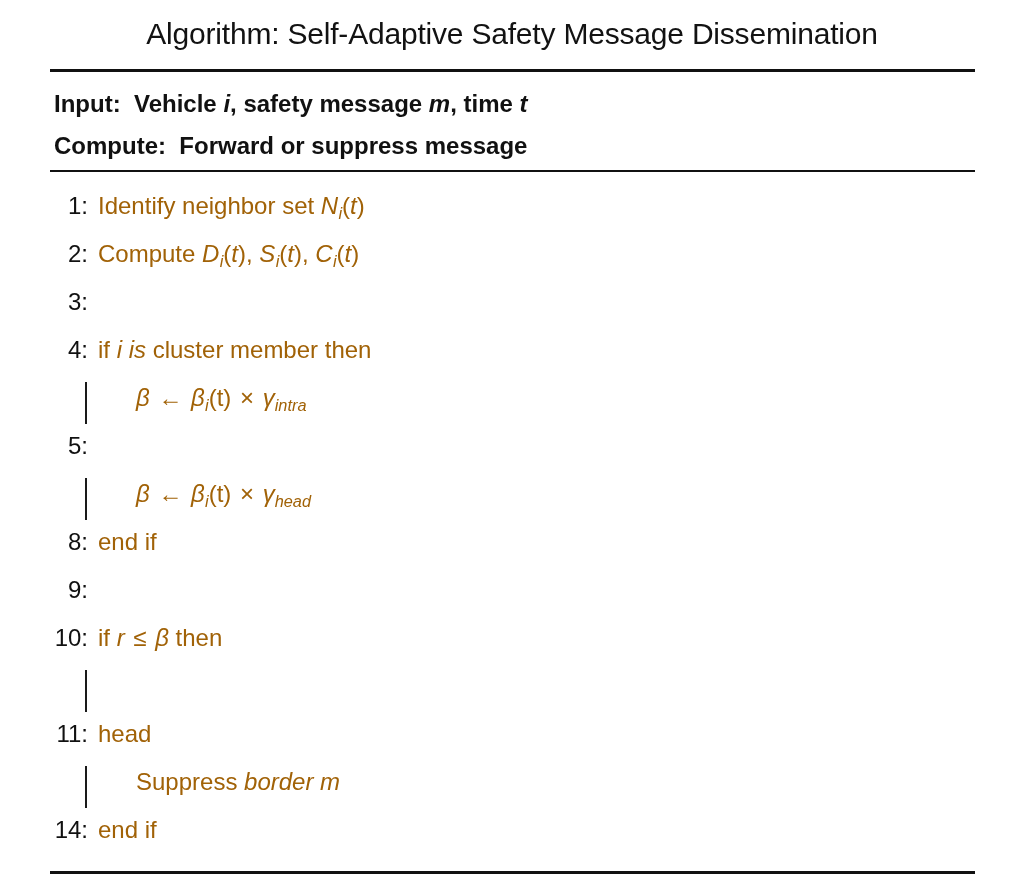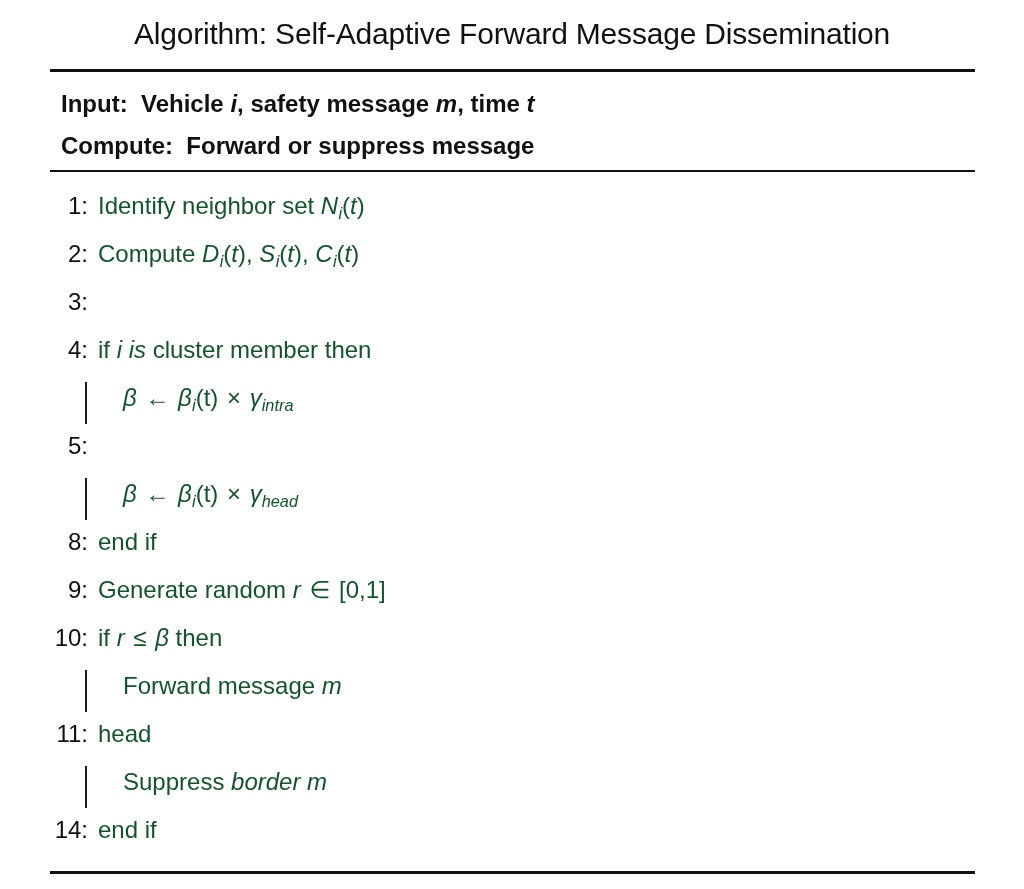--- a/index.html
+++ b/index.html
@@ -56,21 +56,20 @@
     top: 83px;
   }
   .io-line {
     font-size: 24px;
     line-height: 42px;
     white-space: nowrap;
     color: #111111;
   }
   .io-key {
     font-weight: 700;
-    margin-left: 7px;
   }
   .io-val {
     font-weight: 700;
   }
 
   
   .steps {
     position: absolute;
     left: 0;
     top: 188px;
@@ -89,26 +88,26 @@
     font-size: 24px;
     line-height: 36px;
     font-weight: 400;
     color: #111111;
   }
   .step-text {
     position: absolute;
     left: 98px;
     font-size: 24px;
     line-height: 36px;
-    color: #14532d;
+    color: #a16207;
   }
 
   
   .step.indent .step-text {
-    left: 123px;
+    left: 136px;
   }
   .indent-bar {
     position: absolute;
     left: 85px;
     top: 2px;
     width: 2px;
     height: 42px;
     background: #1a1a1a;
   }
 
@@ -131,21 +130,21 @@
   .op {
     font-style: normal;
     padding: 0 2px;
   }
 </style>
 </head>
 <body>
 
 <div class="algorithm">
 
-  <div class="algo-title">Algorithm: Self-Adaptive Forward Message Dissemination</div>
+  <div class="algo-title">Algorithm: Self-Adaptive Safety Message Dissemination</div>
 
   <div class="rule rule-top"></div>
   <div class="rule rule-mid"></div>
   <div class="rule rule-bottom"></div>
 
   <div class="io-block">
 
     <div class="io-line">
       <span class="io-key">Input:</span>
       <span class="io-val">&nbsp;Vehicle <span class="var">i</span>, safety message <span class="var">m</span>, time <span class="var">t</span></span>
@@ -193,31 +192,29 @@
       <span class="step-text"><span class="math">β</span> <span class="op">←</span> <span class="math">β</span><span class="sub">i</span><span class="up">(t)</span> <span class="op">×</span> <span class="math">γ</span><span class="subup">head</span></span>
     </div>
 
     <div class="step">
       <span class="step-num">8:</span>
       <span class="step-text"><span class="kw">end if</span></span>
     </div>
 
     <div class="step">
       <span class="step-num">9:</span>
-      <span class="step-text">Generate random <span class="math">r</span> <span class="op">∈</span> [0,1]</span>
     </div>
 
     <div class="step">
       <span class="step-num">10:</span>
       <span class="step-text"><span class="kw">if</span> <span class="math">r</span> <span class="op">≤</span> <span class="math">β</span> <span class="kw">then</span></span>
     </div>
 
     <div class="step indent">
       <span class="indent-bar"></span>
-      <span class="step-text">Forward message <span class="math">m</span></span>
     </div>
 
     <div class="step">
       <span class="step-num">11:</span>
       <span class="step-text"><span class="kw">head</span></span>
     </div>
 
     <div class="step indent">
       <span class="indent-bar"></span>
       <span class="step-text">Suppress <span class="math">border m</span></span>

